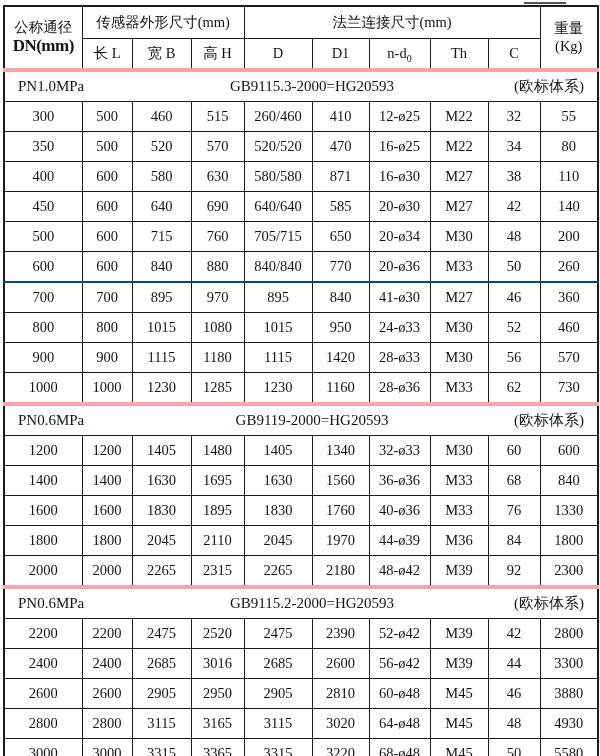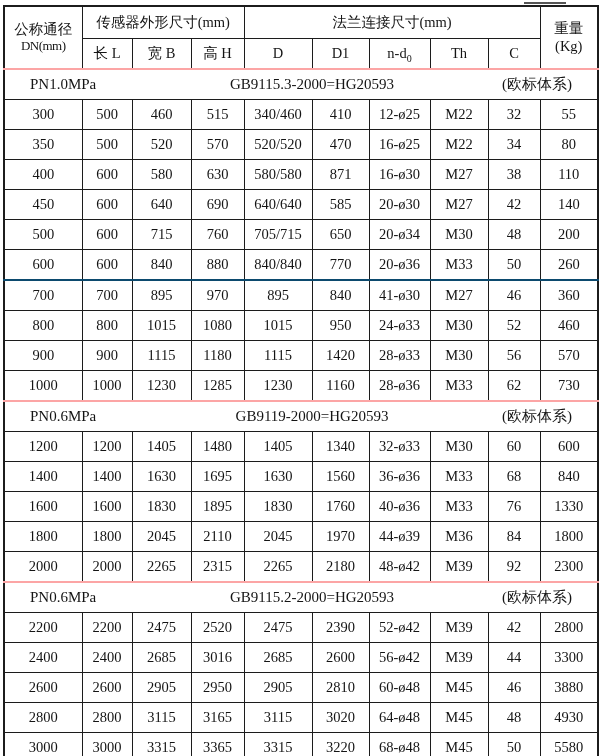--- a/index.html
+++ b/index.html
@@ -31,25 +31,25 @@
     padding: 0 2px;
     height: 29px;
     font-size: 14.5px;
     font-weight: normal;
     overflow: hidden;
     white-space: nowrap;
   }
   thead th { font-size: 15px; }
   thead tr.hdr-top th { height: 31px; }
   th.dn-cell div, th.weight-cell div { line-height: 1.2; }
-  th.dn-cell .dn-line2 { font-size: 13px; letter-spacing: -0.5px; }
+  th.dn-cell .dn-line2 { font-size: 17px; letter-spacing: -0.5px; font-weight: bold; }
   tr.section-row td {
-    border-top: 2px solid #fca5a5;
+    border-top: 4px solid #fca5a5;
     border-bottom: 1px solid #1c1c1c;
-    padding: 0 25px;
+    padding: 0 13px;
     font-size: 15px;
   }
   .section-wrap {
     display: flex;
     align-items: center;
     width: 100%;
   }
   .sec-pn   { width: 92px; text-align: left; flex: none; }
   .sec-std  { flex: 1; text-align: center; }
   .sec-note { flex: none; text-align: right; }
@@ -114,21 +114,21 @@
               <span class="sec-std">GB9115.3-2000=HG20593</span>
               <span class="sec-note">(欧标体系)</span>
             </div>
           </td>
         </tr>
         <tr>
           <td>300</td>
           <td>500</td>
           <td>460</td>
           <td>515</td>
-          <td>340/460</td>
+          <td>260/460</td>
           <td>410</td>
           <td>12-ø25</td>
           <td>M22</td>
           <td>32</td>
           <td>55</td>
         </tr>
         <tr>
           <td>350</td>
           <td>500</td>
           <td>520</td>

